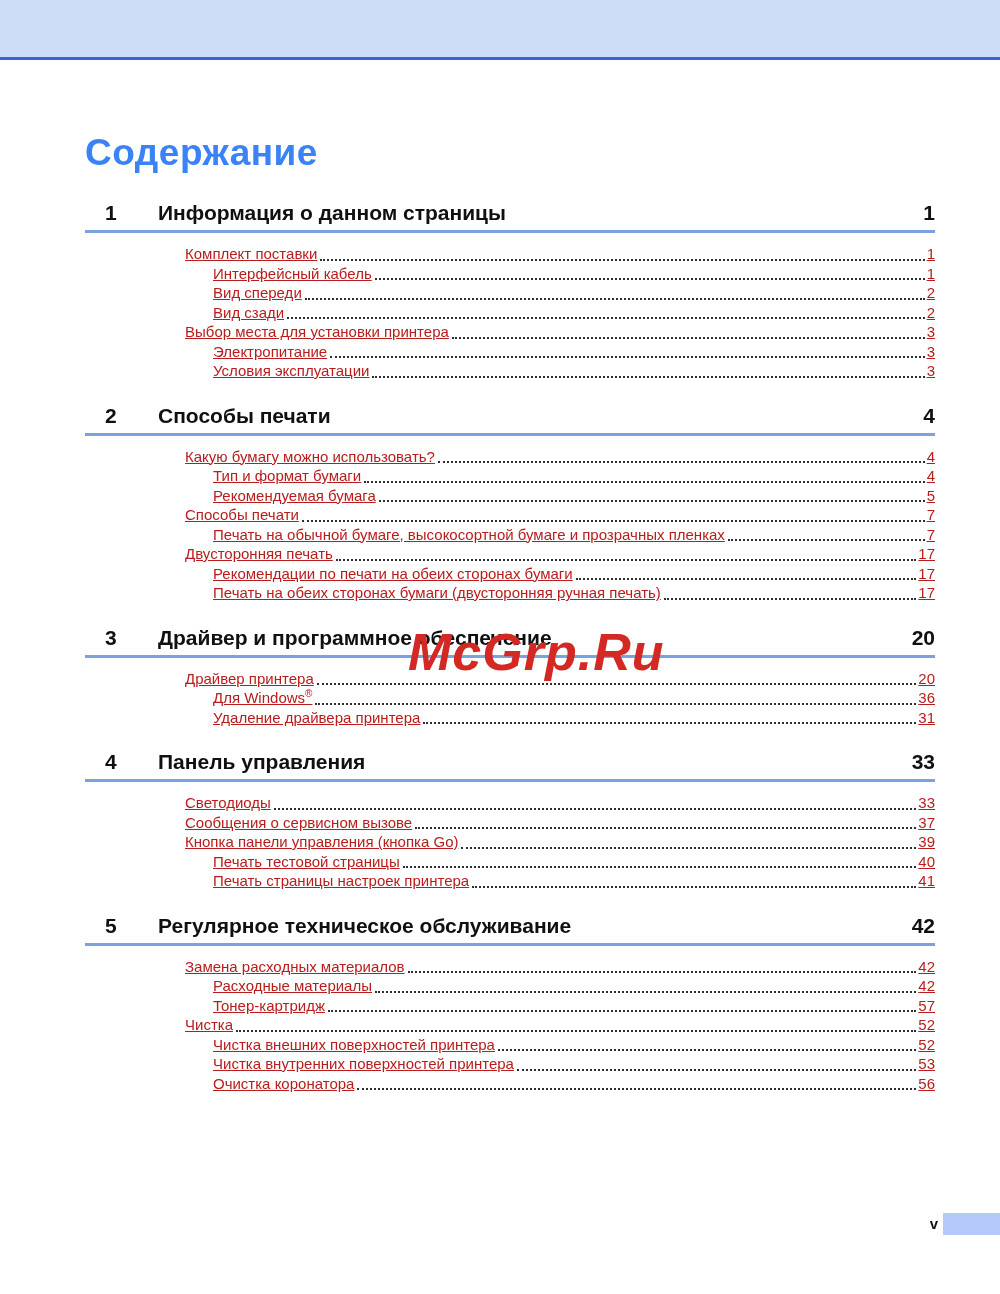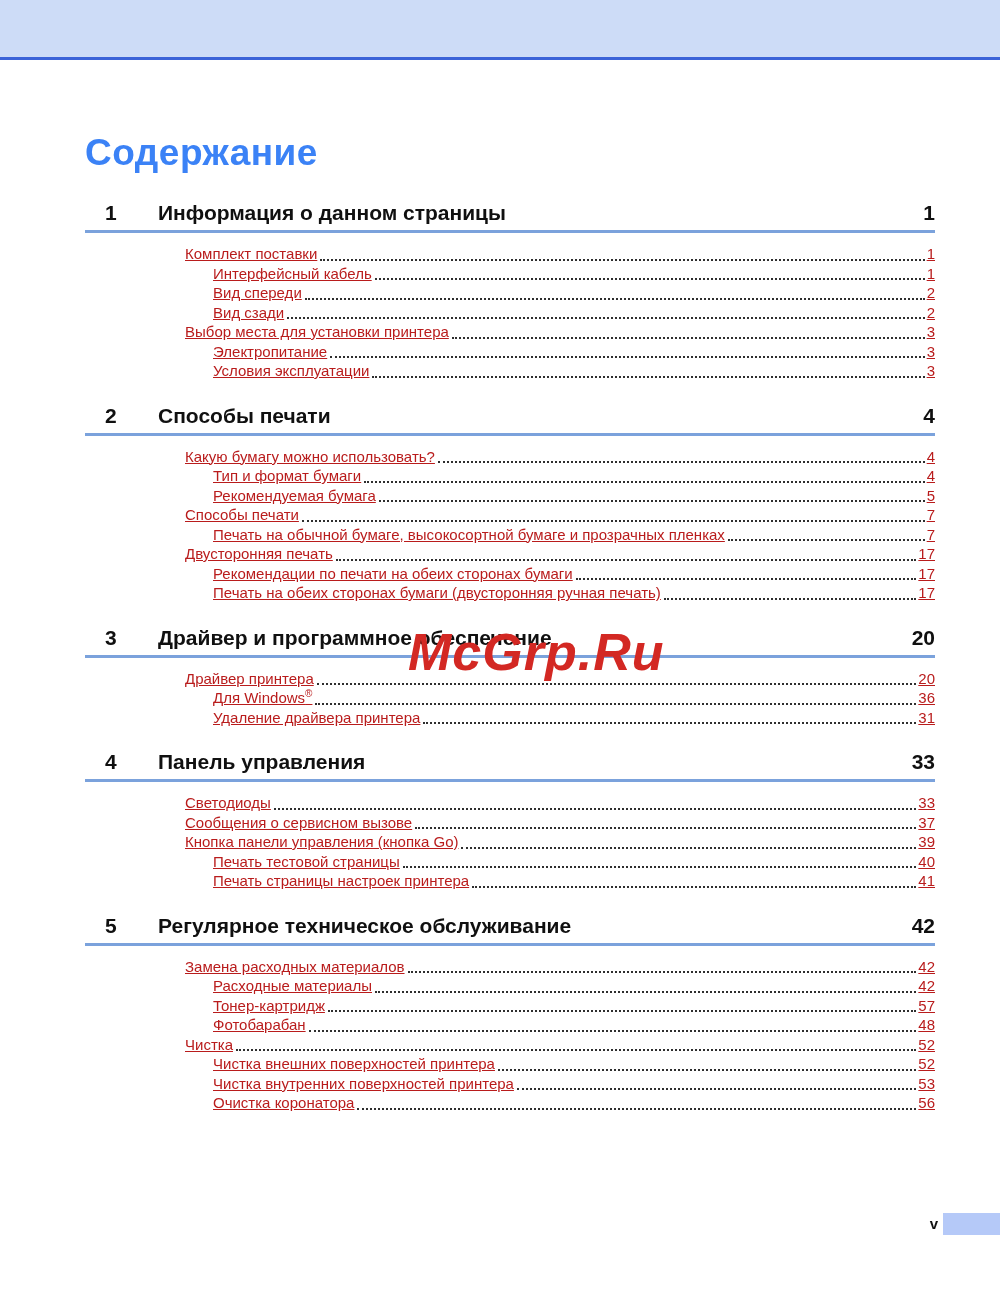--- a/index.html
+++ b/index.html
@@ -299,25 +299,20 @@
           <div class="toc-entry level-2">
             <span class="entry-label">Расходные материалы</span>
             <span class="dotted-leader"></span>
             <span class="entry-page">42</span>
           </div>
           <div class="toc-entry level-2">
             <span class="entry-label">Тонер-картридж</span>
             <span class="dotted-leader"></span>
             <span class="entry-page">57</span>
           </div>
-          <div class="toc-entry level-2">
-            <span class="entry-label">Фотобарабан</span>
-            <span class="dotted-leader"></span>
-            <span class="entry-page">48</span>
-          </div>
           <div class="toc-entry level-1">
             <span class="entry-label">Чистка</span>
             <span class="dotted-leader"></span>
             <span class="entry-page">52</span>
           </div>
           <div class="toc-entry level-2">
             <span class="entry-label">Чистка внешних поверхностей принтера</span>
             <span class="dotted-leader"></span>
             <span class="entry-page">52</span>
           </div>

